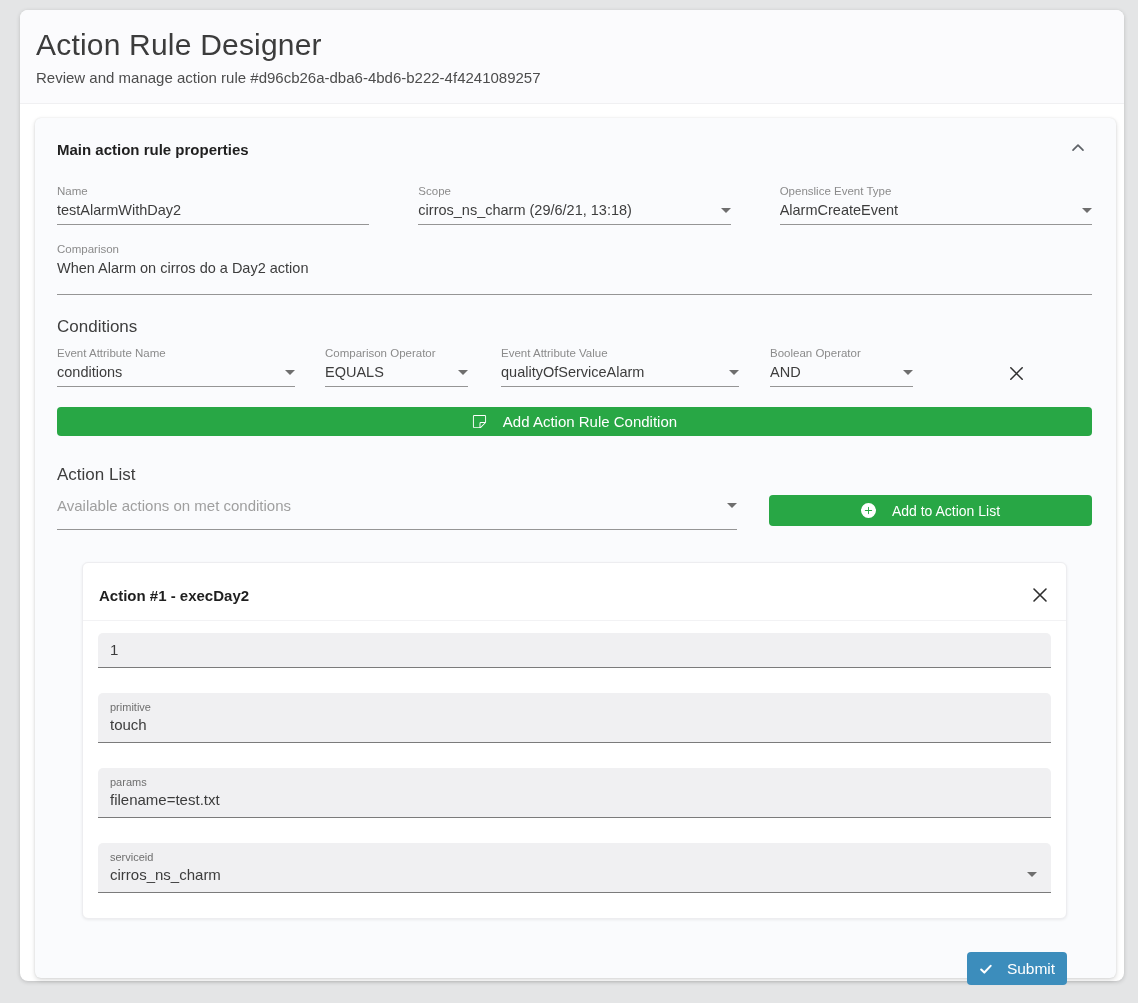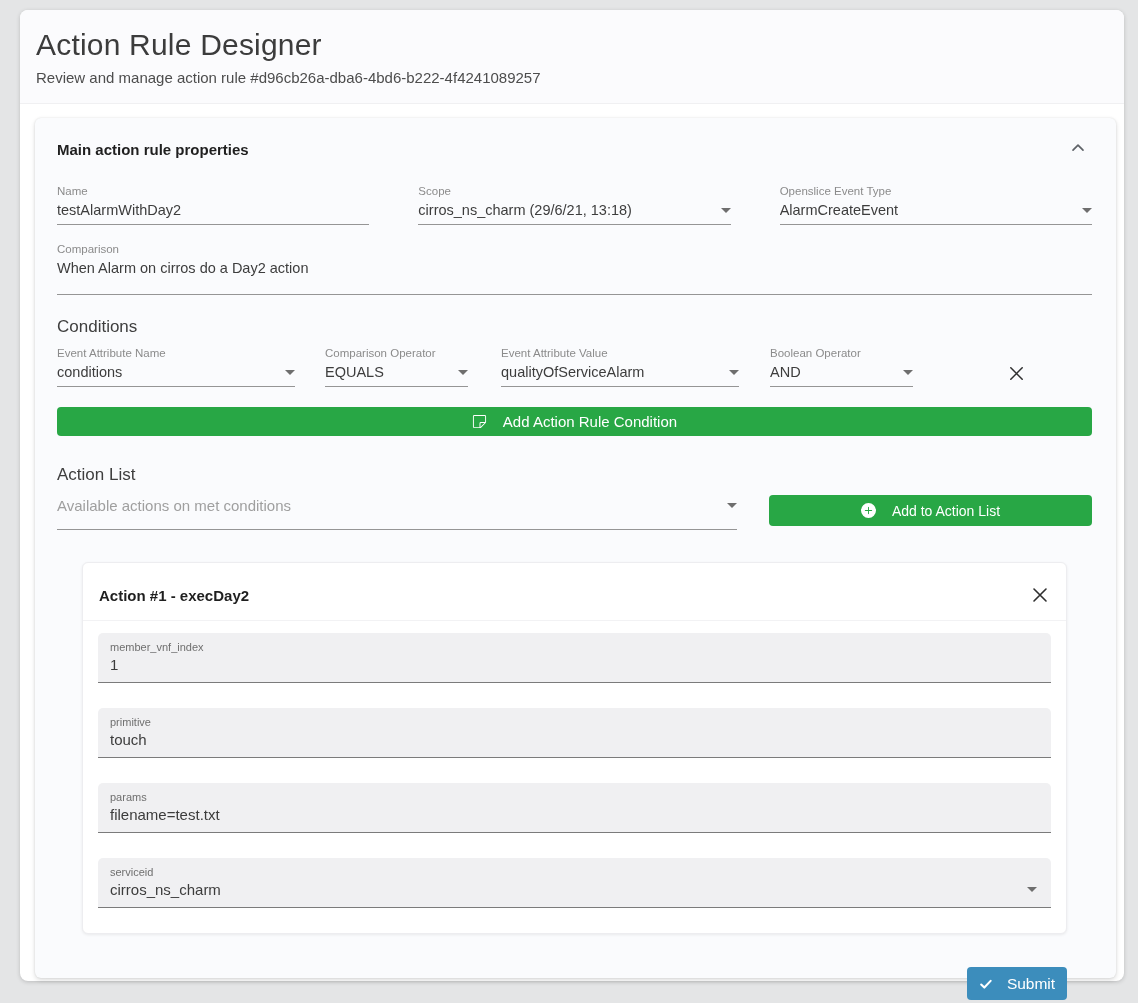--- a/index.html
+++ b/index.html
@@ -253,21 +253,20 @@
           <span>
             <svg width="20" height="20" viewBox="0 0 16 16">
                 <path d="M3.2 3.2l9.6 9.6M12.8 3.2l-9.6 9.6" stroke="#2f2f2f" stroke-width="1.3" stroke-linecap="round"></path>
               </svg>
           </span>
         </button>
       </div>
       <div class="action-card-body">
 
         <div class="ffield">
-          <div class="flabel">member_vnf_index</div>
           <div class="fvalue-row">
             <span class="fvalue">1</span>
           </div>
         </div>
 
         <div class="ffield">
           <div class="flabel">primitive</div>
           <div class="fvalue-row">
             <span class="fvalue">touch</span>
           </div>

